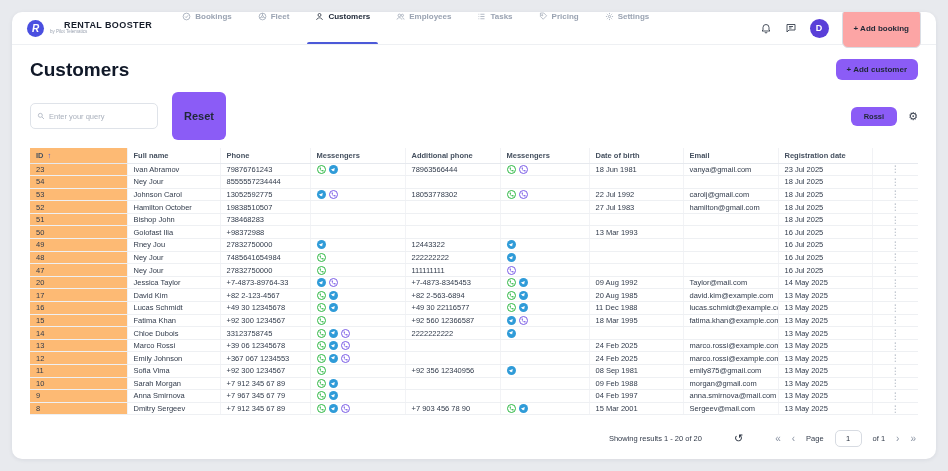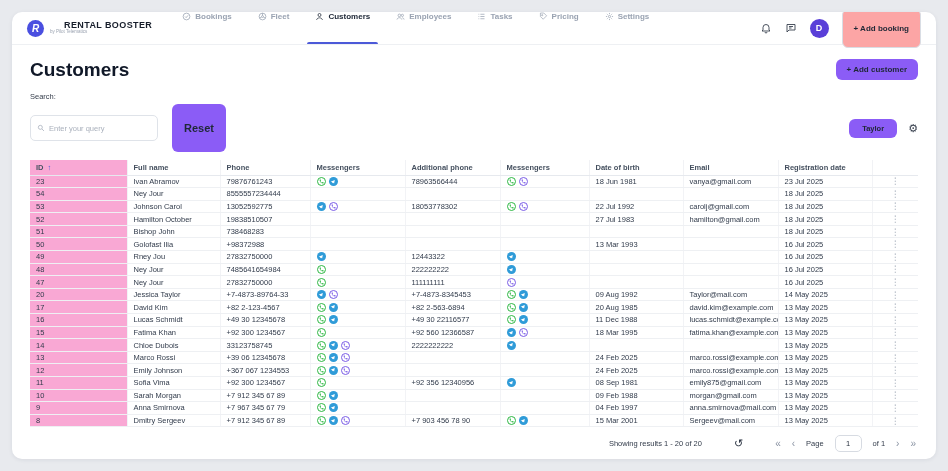--- a/index.html
+++ b/index.html
@@ -48,21 +48,21 @@
   .gear-btn { margin-left:11px; background:none; border:none; cursor:pointer; font-size:11px; color:#3a4250; line-height:1; }
 
   
   .table-wrap { padding:2px 18px 0; }
   table { width:100%; border-collapse:collapse; table-layout:fixed; }
   th { text-align:left; font-size:7.5px; font-weight:700; color:#45505f; padding:0 6px; height:15px;
        border-bottom:1px solid #e6e9ee; border-right:1px solid #f1f2f5; white-space:nowrap; overflow:hidden; }
   td { font-size:7.5px; color:#313b4b; padding:0 6px; height:12.6px; border-bottom:1px solid #eef0f3;
        border-right:1px solid #f2f3f6; white-space:nowrap; overflow:hidden; }
   th:last-child, td:last-child { border-right:none; }
-  th:first-child, td:first-child { background:#f9a8d4; }
+  th:first-child, td:first-child { background:#fdba74; }
   .sort-arrow { color:#4b55d4; font-weight:700; margin-left:4px; font-size:7.5px; }
   .msgrs { display:flex; align-items:center; gap:3px; }
   .mi { width:9px; height:9px; border-radius:50%; display:inline-flex; align-items:center; justify-content:center; flex:0 0 auto; }
   .mi svg { width:5px; height:5px; }
   .mi-whatsapp { border:1px solid #2cb742; } .mi-whatsapp svg { fill:#2cb742; }
   .mi-viber { border:1px solid #7a5ce6; } .mi-viber svg { fill:#7a5ce6; }
   .mi-telegram { background:#2f9bd8; } .mi-telegram svg { fill:#fff; width:5.5px; height:5.5px; }
   .kebab { text-align:center; color:#99a2b1; font-size:9px; cursor:pointer; }
 
   
@@ -159,31 +159,30 @@
       <button class="btn add-booking">+ Add booking</button>
     </div>
   </div>
 
   <div class="page-head">
     <div class="page-title">Customers</div>
     <button class="btn gray-btn">+ Add customer</button>
   </div>
 
   <div class="controls">
-    <div class="search-label">Search:</div>
     <div class="controls-row">
       <div class="search-box">
         <svg viewBox="0 0 24 24">
             <circle cx="10" cy="10" r="6"></circle>
             <path d="M15 15l6 6"></path>
           </svg>
         <input type="text" placeholder="Enter your query" style="">
       </div>
       <button class="btn gray-btn reset-btn">Reset</button>
-      <button class="btn gray-btn upload-btn">Taylor</button>
+      <button class="btn gray-btn upload-btn">Rossi</button>
       <button class="gear-btn"><span>⚙</span></button>
     </div>
   </div>
 
   <div class="table-wrap">
     <table>
       <colgroup>
         <col style="width:97px">
           <col style="width:93px">
           <col style="width:90px">

